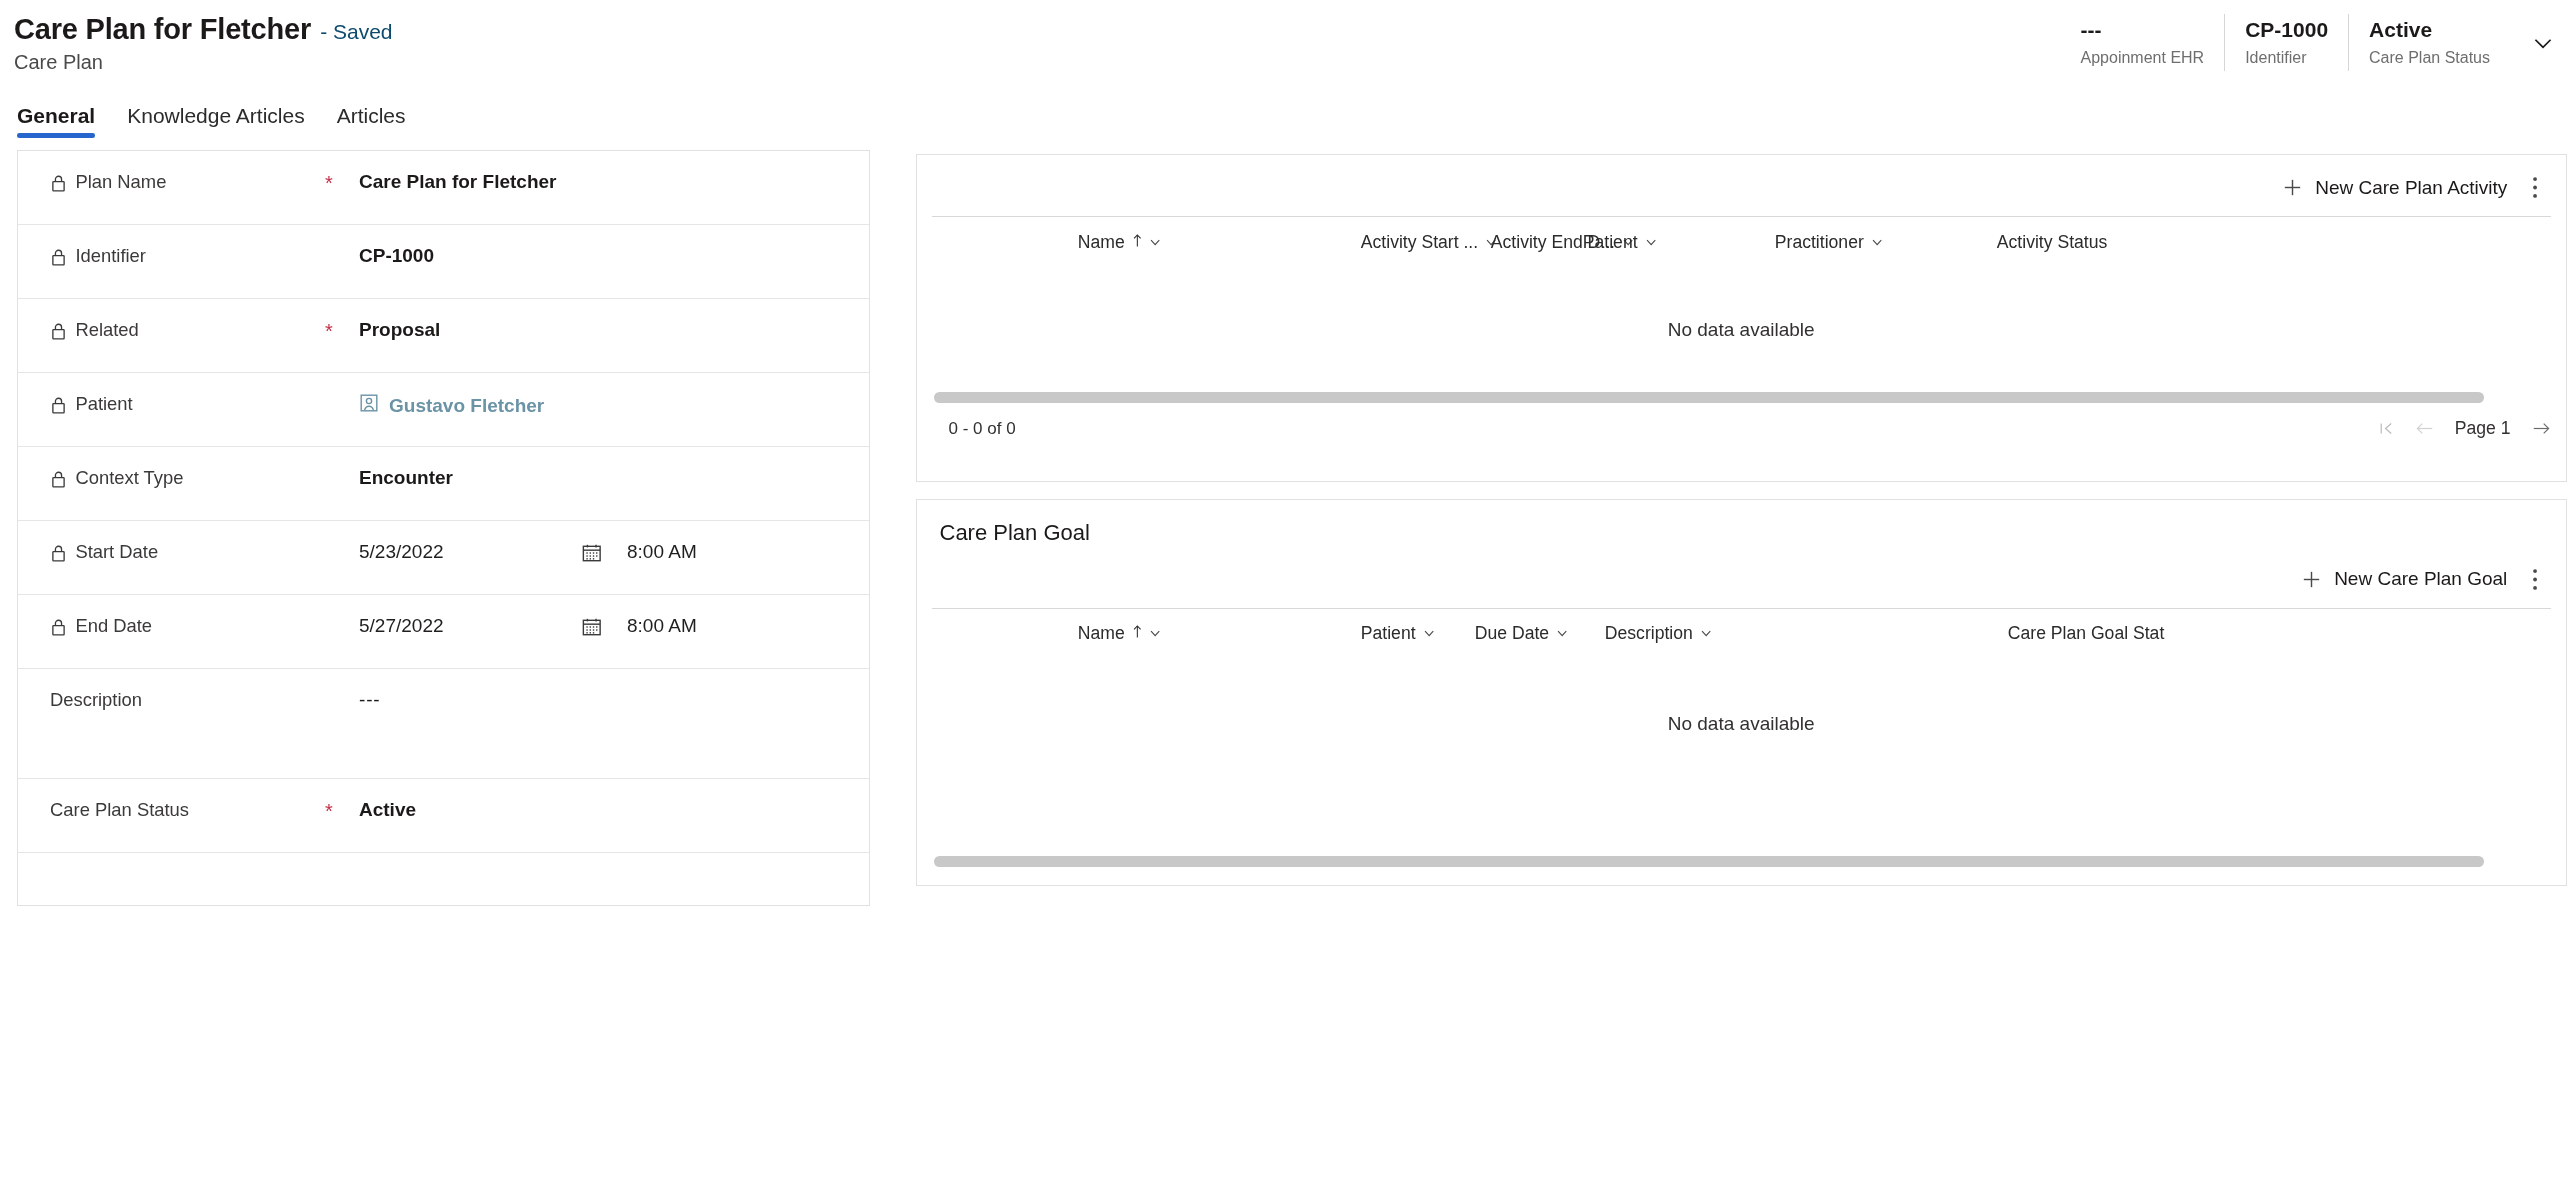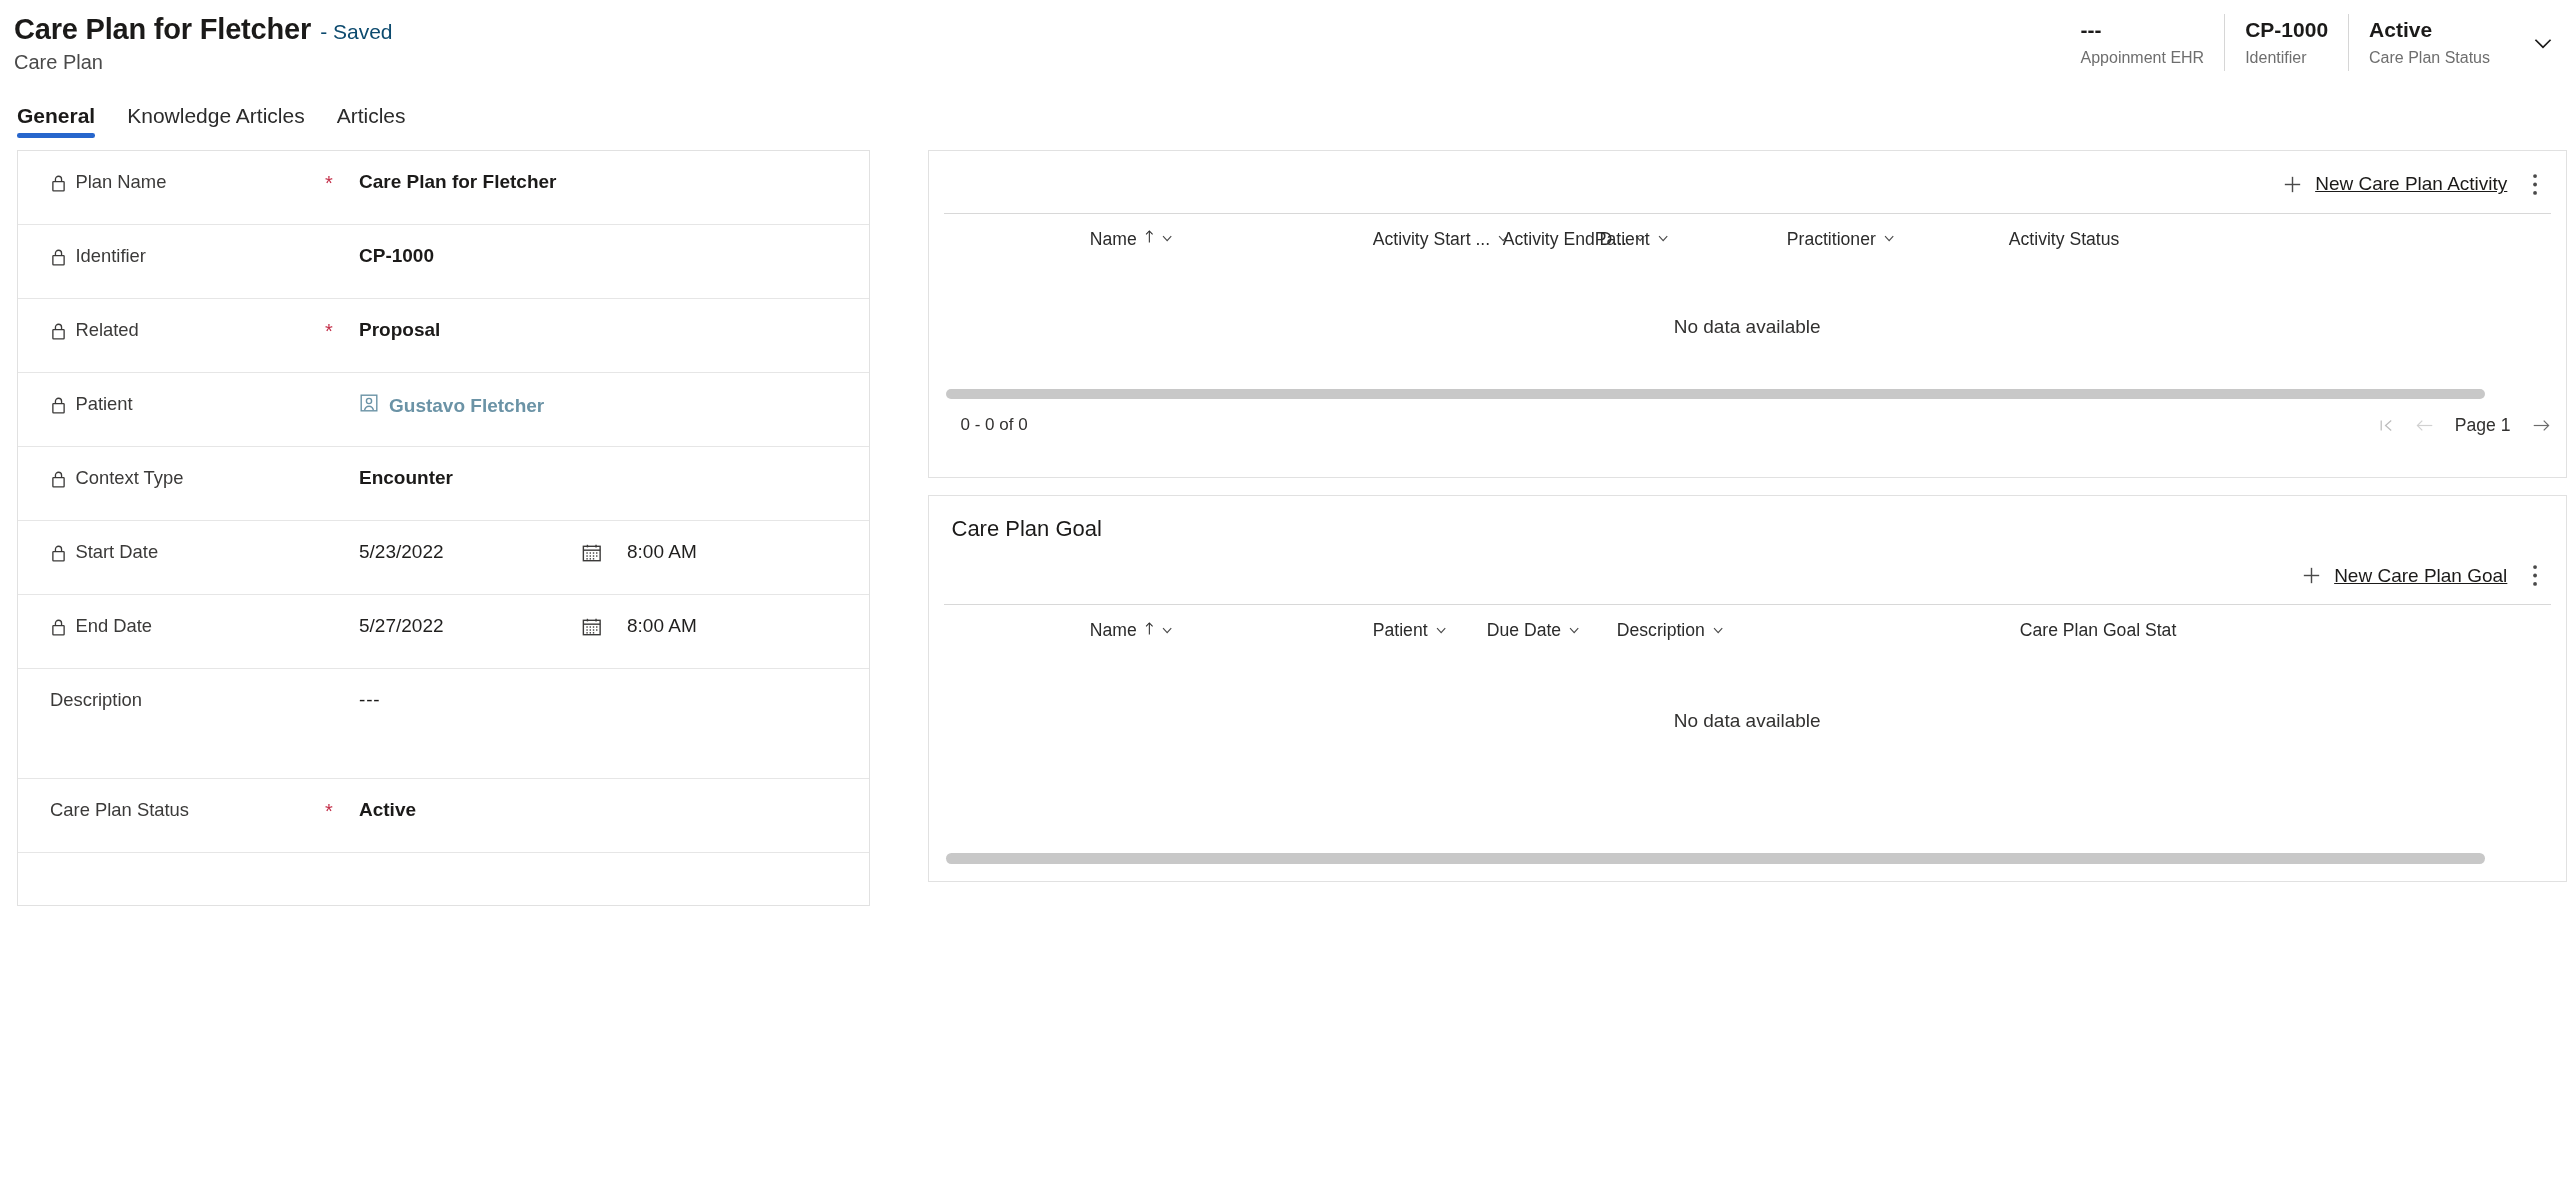--- a/index.html
+++ b/index.html
@@ -98,23 +98,23 @@
     content: "";
     position: absolute;
     left: 0; right: 0; bottom: 0;
     height: 4.6px; border-radius: 2.3px;
     background: #2766cc;
   }
 
   
   .body-area {
     display: flex;
-    align-items: flex-start;
+    align-items: center;
     padding: 12.3px 0 0 0;
-    gap: 16px;
+    gap: 4px;
   }
   .left-col { width: 890px; padding: 0 0 0 17px; }
   .right-col { flex: 1; padding: 0 9.2px 0 21.5px; }
 
   
   .form-card {
     border: 0.8px solid #e1e1e1;
     background: #fff;
     width: 853px;
   }
@@ -185,21 +185,20 @@
     color: #1b1a19;
     padding: 20px 0 0 23px;
     line-height: 1.2;
   }
   .panel-cmdbar {
     display: flex;
     align-items: center;
     justify-content: flex-end;
     padding: 17px 17px 12.3px 0;
     gap: 0;
-    text-decoration: underline;
   }
   .cmd-btn {
     display: flex;
     align-items: center;
     gap: 10.7px;
     font-size: 19px;
     color: #1b1a19;
     padding: 4.6px 10.7px;
     cursor: pointer;
   }

